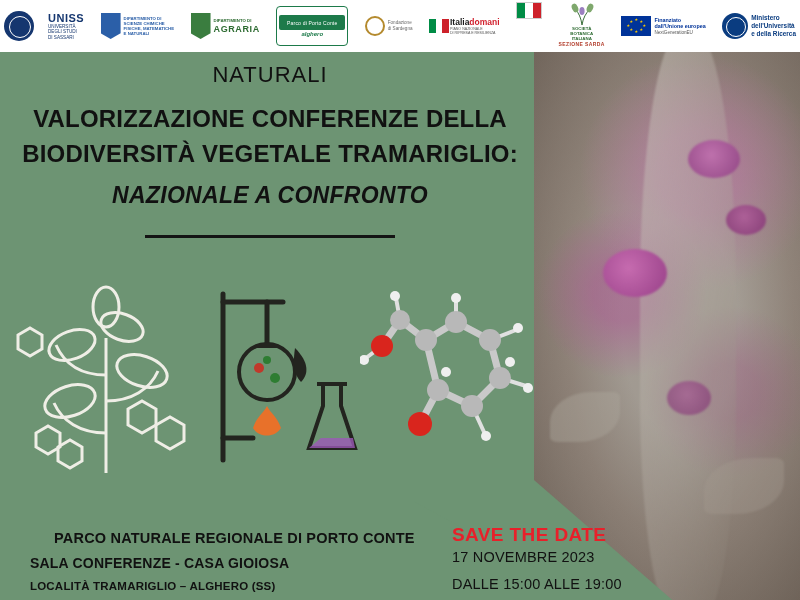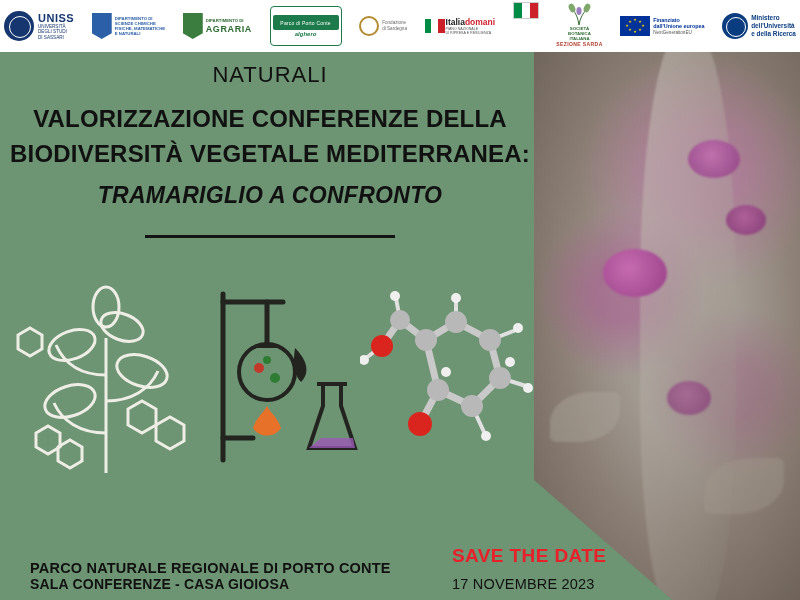--- a/index.html
+++ b/index.html
@@ -13,21 +13,21 @@
 
   
   .logo-bar {
     position:absolute; left:0; top:0; width:800px; height:52px;
     background:#ffffff; display:flex; align-items:center;
     justify-content:space-between; padding:2px 4px; gap:2px;
   }
   .logo { flex:0 0 auto; display:flex; align-items:center; height:48px; }
 
   
-  .uniss { display:flex; align-items:center; gap:4px; }
+  .uniss { display:flex; align-items:center; gap:14px; }
   .uniss-seal {
     width:30px; height:30px; border-radius:50%;
     background:#15366f; position:relative; overflow:hidden;
   }
   .uniss-seal:after{
     content:""; position:absolute; left:5px; top:5px; width:20px; height:20px;
     border:1.5px solid #fff; border-radius:50%;
   }
   .uniss-name { font-size:11px; font-weight:bold; color:#15366f; letter-spacing:.5px; }
   .uniss-sub { font-size:4.6px; color:#15366f; line-height:1.2; }
@@ -142,27 +142,27 @@
   }
   .t-sub { font-size:23px; font-weight:bold; font-style:italic; margin-top:10px; letter-spacing:.3px; }
   .rule { width:250px; height:3px; background:#141414; margin:26px auto 0; }
 
   
   .art { position:absolute; left:0; top:278px; width:540px; height:210px; }
   .art svg { position:absolute; }
 
   
   .footer-left { position:absolute; left:30px; bottom:8px; width:400px; color:#111; }
-  .fl1 { font-size:14.5px; font-weight:bold; letter-spacing:.2px; }
-  .fl2 { font-size:14px; font-weight:bold; letter-spacing:.2px; }
+  .fl1 { font-size:14.5px; font-weight:bold; letter-spacing:.2px;margin-left:24px; }
+  .fl2 { font-size:14px; font-weight:bold; letter-spacing:.2px; margin-top:9px; }
   .fl3 { font-size:11.5px; font-weight:bold; letter-spacing:.2px; margin-top:9px; }
 
   .footer-right { position:absolute; left:452px; bottom:8px; width:330px; }
   .save { font-size:19px; font-weight:bold; color:#e8202a; letter-spacing:.4px; }
-  .date { font-size:14.5px; color:#111; margin-top:9px; letter-spacing:.2px; }
+  .date { font-size:14.5px; color:#111; margin-top:3px; letter-spacing:.2px; }
   .time { font-size:14.5px; color:#111; margin-top:11px; letter-spacing:.2px; }
 </style>
 </head>
 <body>
 
 <div class="poster">
 
   <div class="logo-bar">
 
     <div class="logo uniss">
@@ -292,22 +292,22 @@
   </div>
 
   <div class="wedge">
     <div class="wedge-shape"></div>
     <div class="wedge-shape2"></div>
   </div>
 
   <div class="titles">
     <div class="t-workshop">NATURALI</div>
     <div class="t-line1">VALORIZZAZIONE CONFERENZE DELLA</div>
-    <div class="t-line2">BIODIVERSITÀ VEGETALE MEDITERRANEA:</div>
-    <div class="t-sub">TRAMARIGLIO A CONFRONTO</div>
+    <div class="t-line2">BIODIVERSITÀ VEGETALE TRAMARIGLIO:</div>
+    <div class="t-sub">NAZIONALE A CONFRONTO</div>
     <div class="rule"></div>
   </div>
 
   <div class="art">
 
     <svg width="200" height="200" viewBox="0 0 200 200" style="left:10px;top:5px;">
       <g fill="none" stroke="#efeee6" stroke-width="3">
         <path d="M96 190 C96 140 96 90 96 55"></path>
         <path d="M96 150 C70 150 52 138 44 120"></path>
         <path d="M96 118 C122 118 140 106 148 88"></path>
@@ -385,20 +385,22 @@
           <circle cx="4" cy="74" r="5"></circle>
         <circle cx="150" cy="76" r="5"></circle>
           <circle cx="86" cy="86" r="5"></circle>
       </g>
     </svg>
   </div>
 
   <div class="footer-left">
     <div class="fl1">PARCO NATURALE REGIONALE DI PORTO CONTE</div>
     <div class="fl2">SALA CONFERENZE - CASA GIOIOSA</div>
+    <div class="fl3">LOCALITÀ TRAMARIGLIO – ALGHERO (SS)</div>
   </div>
 
   <div class="footer-right">
     <div class="save">SAVE THE DATE</div>
     <div class="date">17 NOVEMBRE 2023</div>
+    <div class="time">DALLE 15:00 ALLE 19:00</div>
   </div>
 
 </div>
 
 </body></html>

